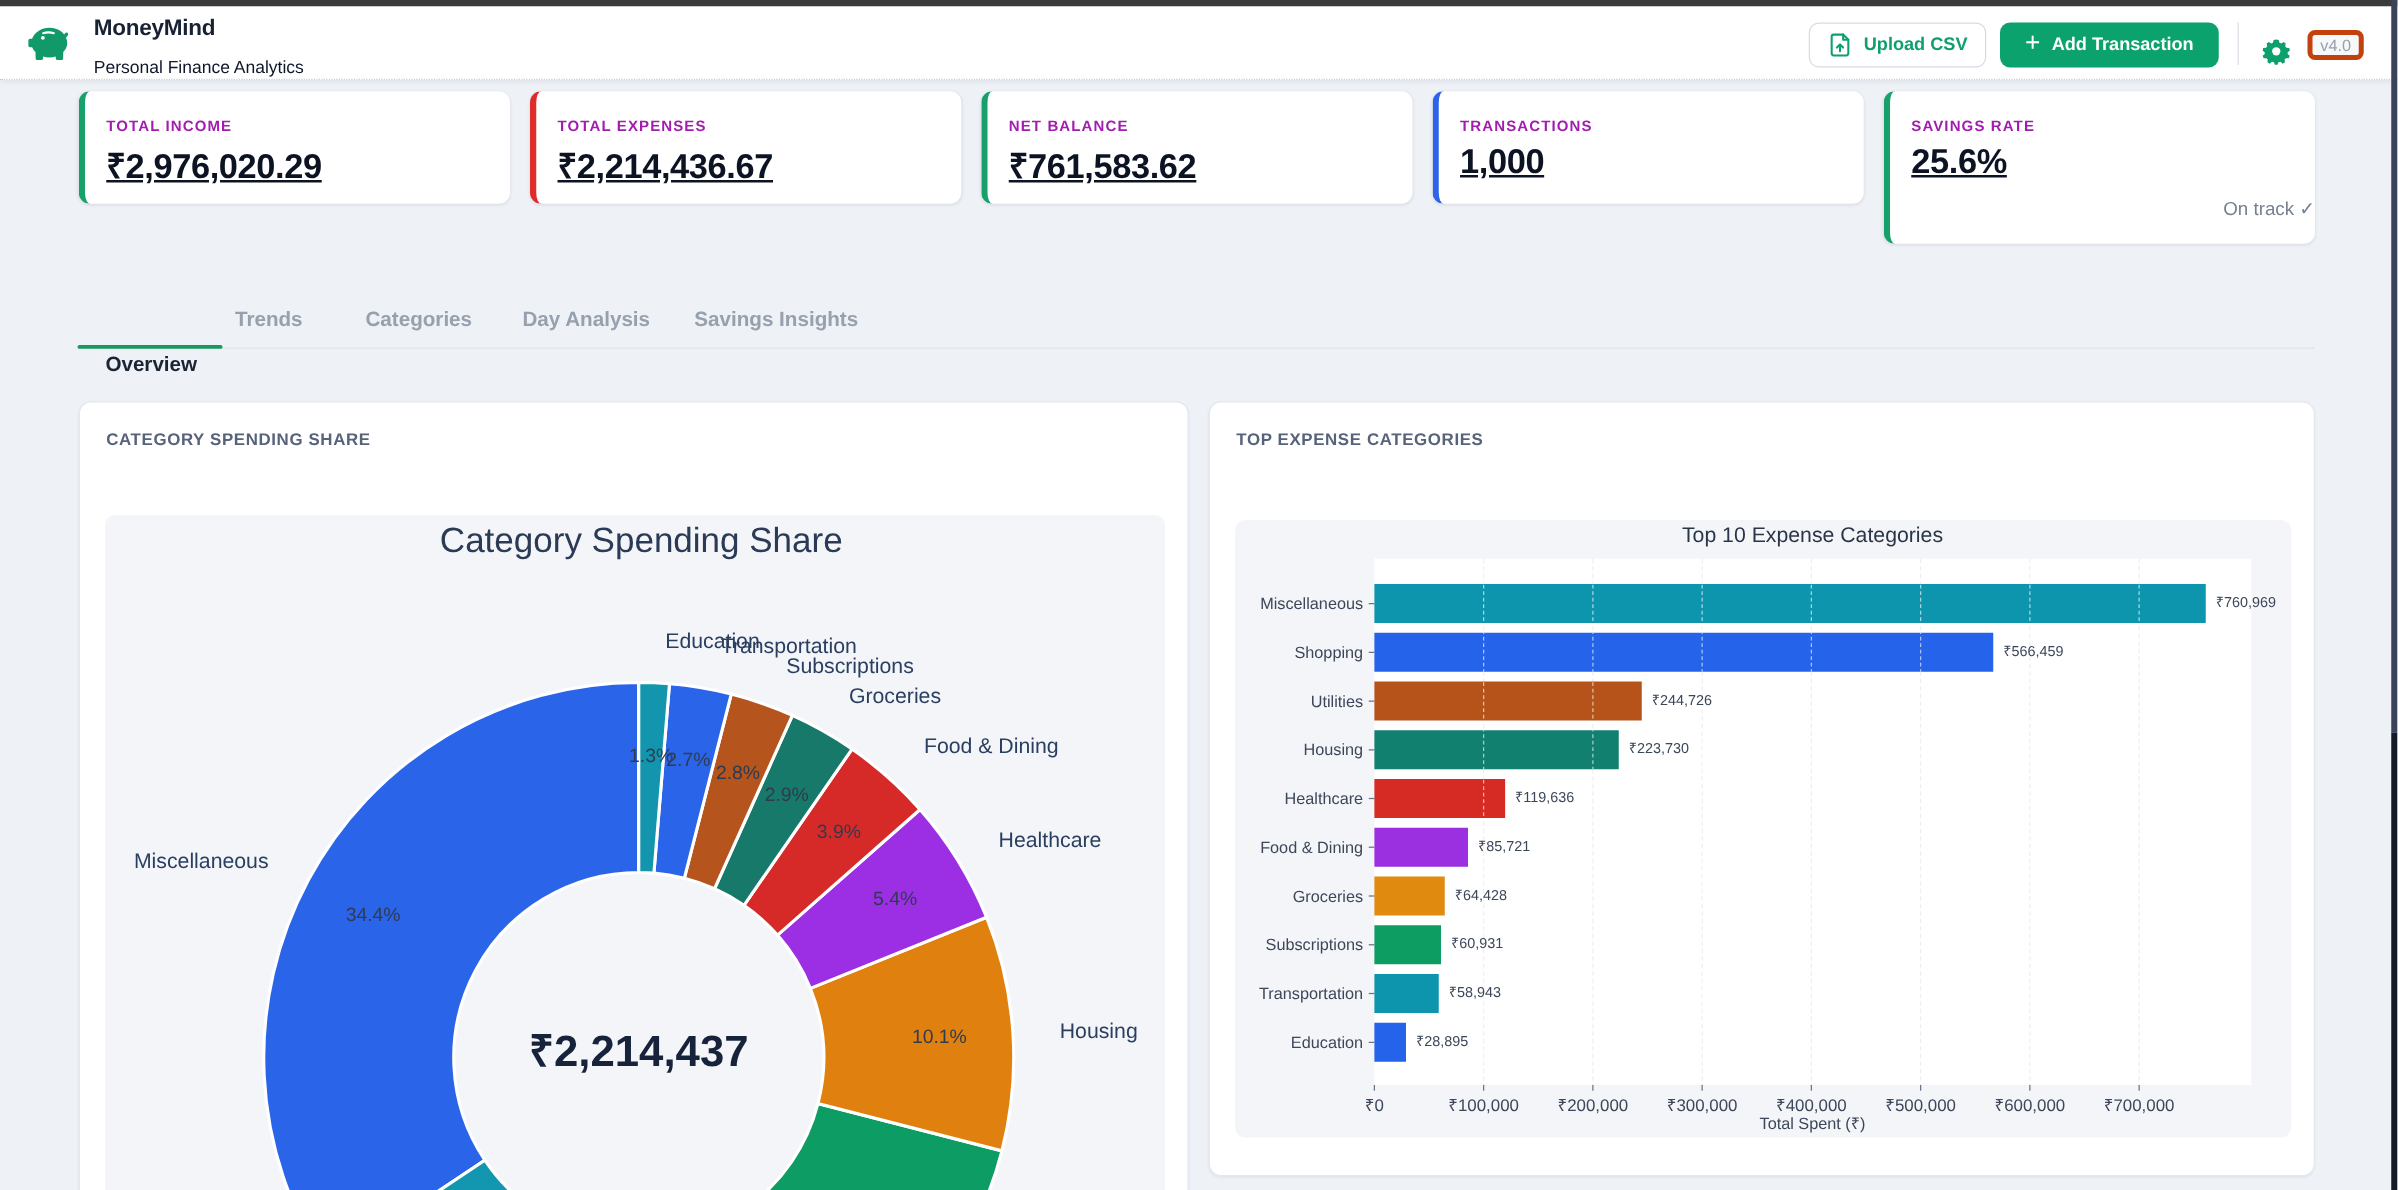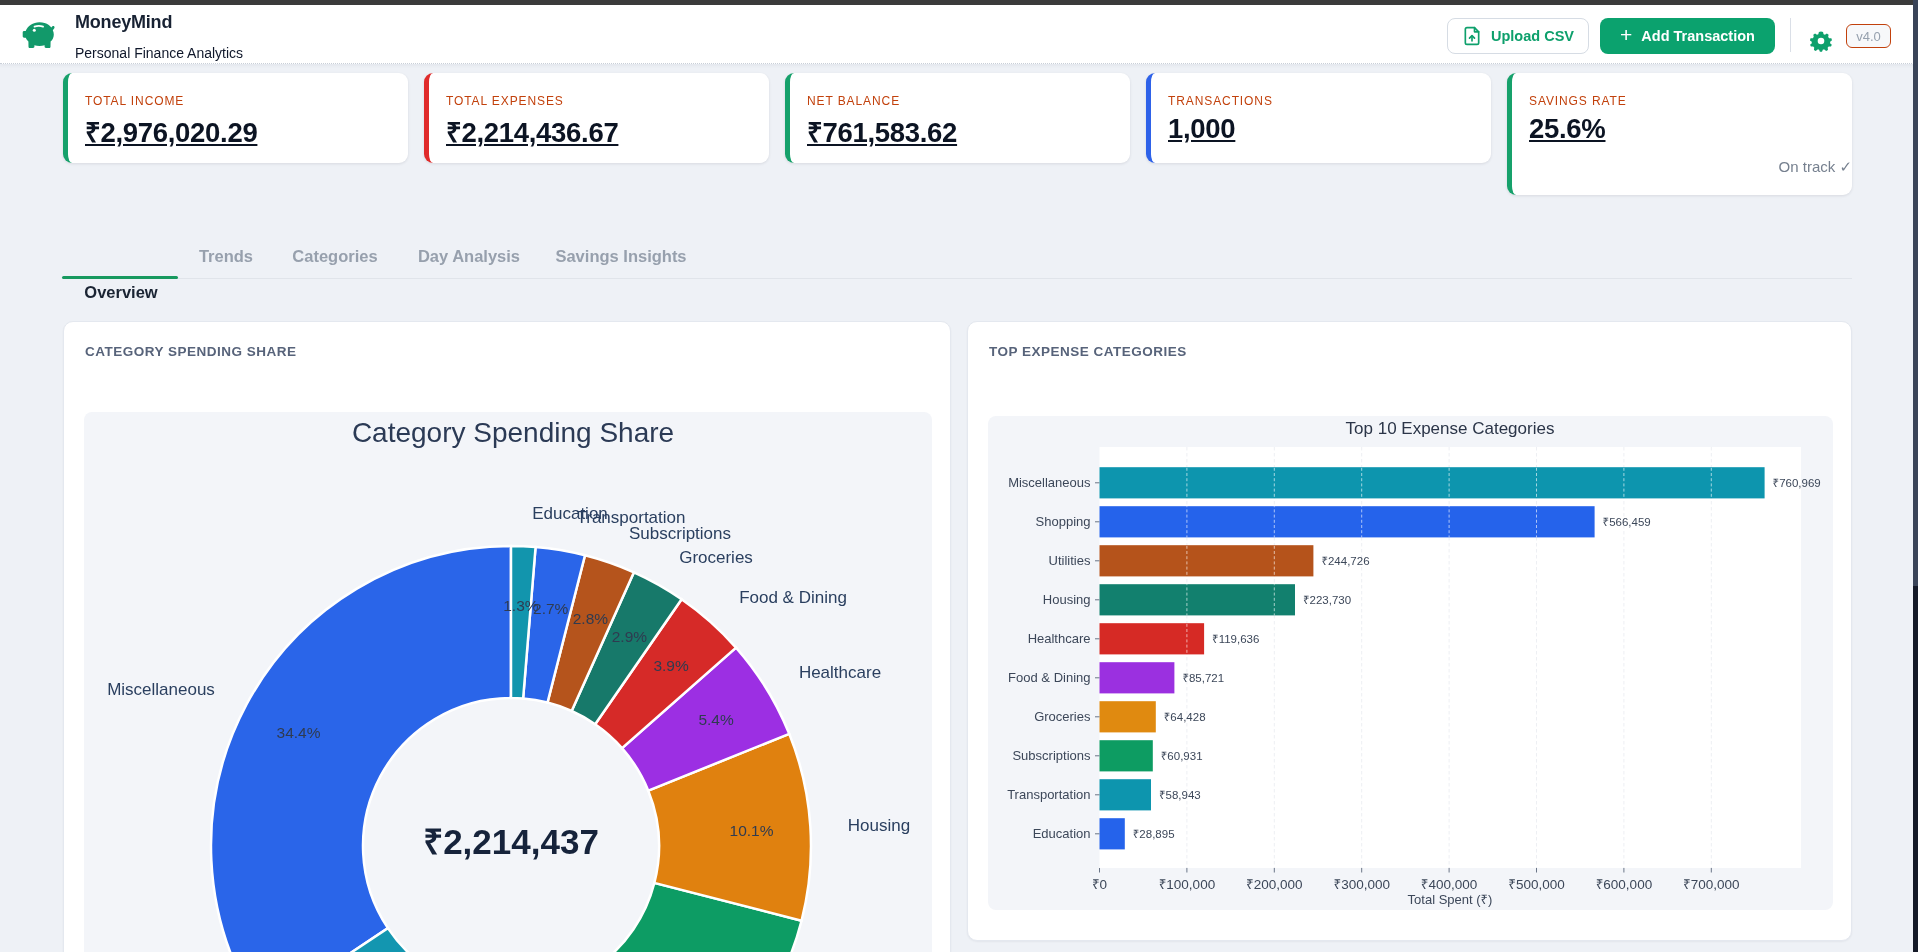--- a/index.html
+++ b/index.html
@@ -7,23 +7,23 @@
 .topbar {position:absolute;left:0;top:0;width:1918px;height:5px;background:#3b3b3b;}
 .sbthumb {position:absolute;right:0;top:0;width:5px;height:586px;background:#3a4458;z-index:50;}
 .sbtrack {position:absolute;right:0;top:586px;width:5px;height:366px;background:#151a28;z-index:50;}
 .header {position:absolute;left:0;top:5px;width:1918px;height:59px;background:#fff;border-bottom:1.5px dotted #c9cfd8;box-shadow:0 2px 3px rgba(40,50,70,.05);}
 .brand {position:absolute;left:75px;top:7px;font-size:18px;font-weight:700;color:#182233;letter-spacing:-.2px;}
 .brandsub {position:absolute;left:75px;top:40px;font-size:14px;color:#0f172a;}
 .btn1 {position:absolute;left:1447px;top:13px;width:142px;height:36px;background:#fff;border:1px solid #d6dce4;border-radius:8px;display:flex;align-items:center;justify-content:center;gap:9px;font-size:14.5px;font-weight:700;color:#0ea06c;text-align:right;}
 .btn2 {position:absolute;left:1600px;top:13px;width:175px;height:36px;background:#0ba26e;border-radius:8px;display:flex;align-items:center;justify-content:center;gap:9px;font-size:14.5px;font-weight:700;color:#fff;}
 .plus {font-size:21px;font-weight:400;margin-top:-2px;}
 .vdiv {position:absolute;left:1790px;top:13px;width:1px;height:34px;background:#dadfe7;}
-.badge {position:absolute;left:1846px;top:19px;width:45px;height:24px;border:1px solid #c2410c;border-radius:6px;background:#f7f8fa;font-size:13px;color:#97a1ae;display:flex;align-items:center;justify-content:center;}
+.badge {position:absolute;left:1846px;top:19px;width:45px;height:24px;border:4px solid #c2410c;border-radius:6px;background:#f7f8fa;font-size:13px;color:#97a1ae;display:flex;align-items:center;justify-content:center;}
 .stat {position:absolute;top:73px;width:345px;background:#fff;border-left:5px solid;border-radius:9px;box-shadow:0 1px 3px rgba(16,24,40,.1);padding:21px 0 0 17px;}
-.statl {font-size:12px;font-weight:400;color:#c2410c;letter-spacing:.9px;}
+.statl {font-size:12px;font-weight:700;color:#a21caf;letter-spacing:.9px;}
 .statv {font-size:27.5px;font-weight:700;color:#0c1423;margin-top:5px;letter-spacing:-.3px;text-decoration:underline;}
 .statx {font-size:15px;color:#76808f;margin-top:13px;text-align:right;}
 .tab {position:absolute;top:247px;transform:translateX(-50%);font-size:16.5px;font-weight:600;color:#97a0ad;}
 .tab.on {color:#1a2433;margin-top:36px;}
 .tabline {position:absolute;left:63px;top:278px;width:1789px;height:1px;background:#e0e4ea;}
 .tabul {position:absolute;left:62px;top:276px;width:116px;height:3px;background:#17995f;border-radius:2px;}
 .card {position:absolute;background:#fff;border:1px solid #e4e8ef;border-radius:10px;box-shadow:0 1px 2px rgba(16,24,40,.05);}
 .chead {position:absolute;left:21px;top:22px;font-size:13.5px;font-weight:700;color:#57637a;letter-spacing:.5px;}
 .fig {position:absolute;background:#f3f5f9;border-radius:8px;overflow:hidden;}
 </style></head>
@@ -73,21 +73,21 @@
 <div class="statl">TRANSACTIONS</div>
     <div class="statv">1,000</div>
   </div>
 <div class="stat" style="left:1507px;height:122px;border-left-color:#16a16b">
 <div class="statl">SAVINGS RATE</div>
     <div class="statv">25.6%</div>
     <div class="statx">On track ✓</div>
   </div>
 
 <div class="tab on" style="left:121px">Overview</div>
-<div class="tab" style="left:226px">Trends</div>
+<div class="tab" style="left:215px">Trends</div>
 <div class="tab" style="left:335px">Categories</div>
 <div class="tab" style="left:469px">Day Analysis</div>
 <div class="tab" style="left:621px">Savings Insights</div>
 
 <div class="tabline"></div>
 <div class="tabul"></div>
 <div class="card" style="left:63px;top:321px;width:888px;height:840px;">
 <div class="chead">CATEGORY SPENDING SHARE</div>
 <div class="fig" style="left:20px;top:90px;width:848px;height:760px;">
       <svg width="848" height="760" viewBox="0 0 848 760" style="position:absolute;left:0;top:0;">

